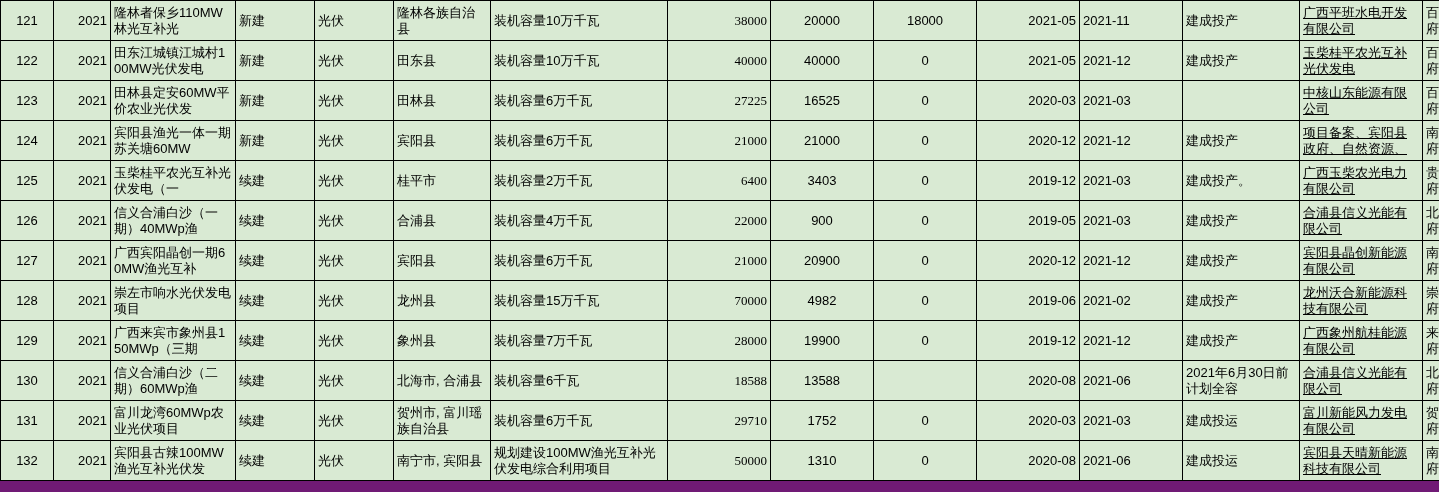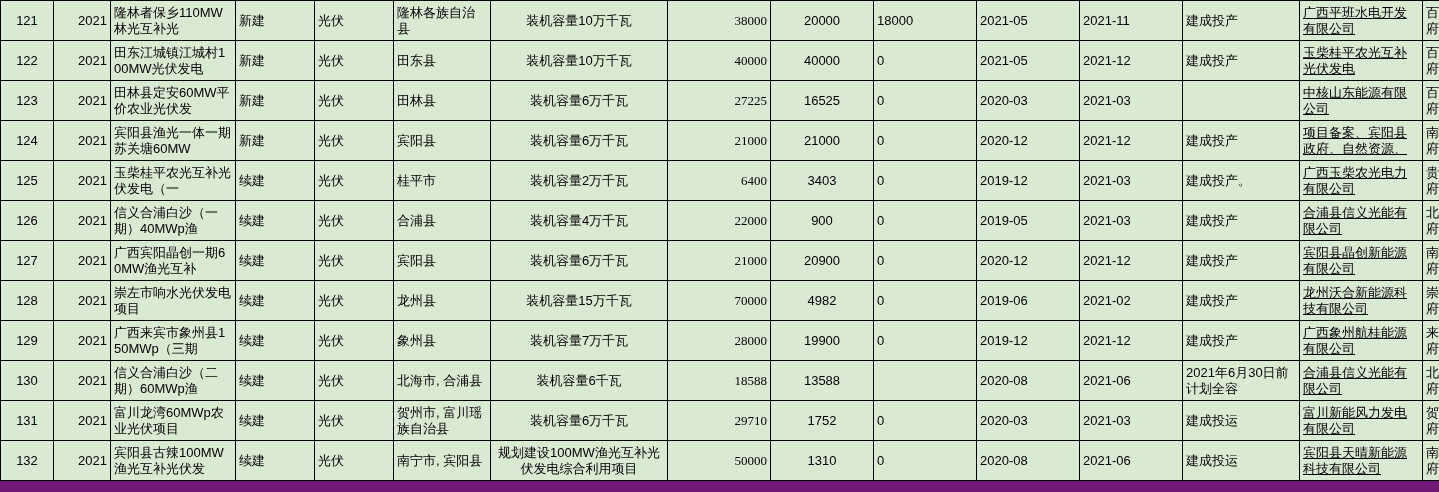--- a/index.html
+++ b/index.html
@@ -65,44 +65,44 @@
     margin-left: 47px;
   }
   td.region {
     width: 90px;
     text-align: left;
     vertical-align: top;
     line-height: 17px;
   }
   td.scale {
     width: 170px;
-    text-align: center;
+    text-align: left;
     vertical-align: top;
     line-height: 17px;
   }
   td.num {
     width: 96px;
     text-align: right;
     padding-right: 4px;
     font-family: Liberation Serif, serif;
   }
   td.num2 {
     width: 96px;
     text-align: center;
     padding-right: 4px;
     margin-left: 40px;
   }
   td.num3 {
     width: 96px;
-    text-align: left;
+    text-align: center;
     padding-right: 4px;
   }
   td.date1 {
     width: 96px;
-    text-align: left;
+    text-align: right;
   }
   td.date2 {
     width: 96px;
     text-align: left;
   }
   td.status {
     width: 110px;
     text-align: left;
     vertical-align: top;
     line-height: 17px;

